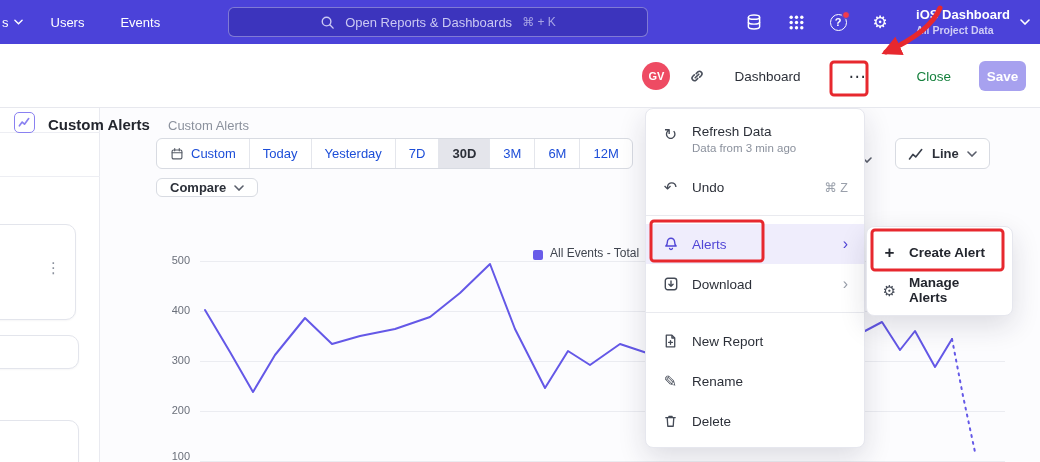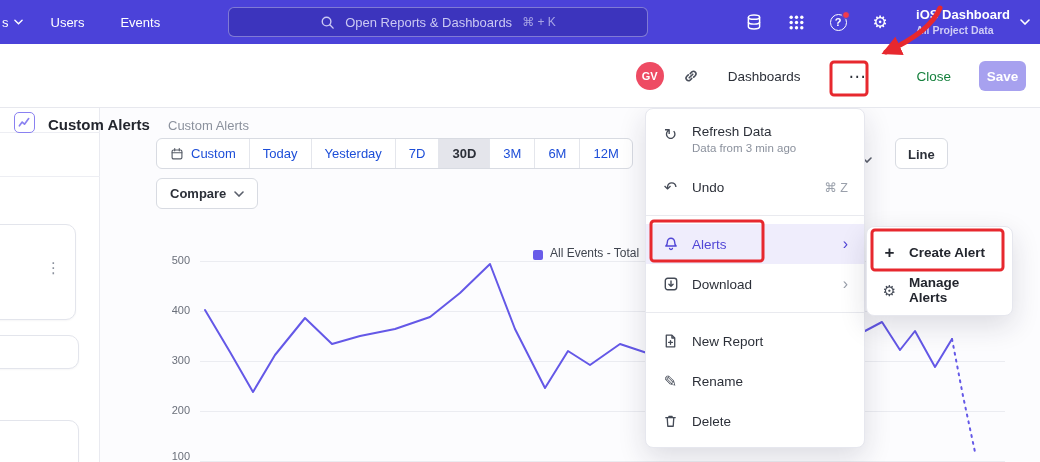--- a/index.html
+++ b/index.html
@@ -52,22 +52,22 @@
   .kebab { position:absolute; right:14px; top:34px; color:#8b919d; font-size:15px; cursor:pointer; }
 
   
   .seg-control { position:absolute; left:156px; top:138px; height:31px; display:flex; align-items:stretch;
     border:1px solid #d8dbe2; border-radius:6px; background:#fff; overflow:hidden; z-index:3; }
   .seg { display:flex; align-items:center; gap:7px; padding:0 13px; font-size:13px; color:#1d4ed8; border-left:1px solid #e4e6ec; cursor:pointer; white-space:nowrap; }
   .seg:first-child { border-left:none; }
   .seg.selected { background:#e4e5eb; color:#2c3039; font-weight:700; }
   .hidden-chevron { position:absolute; left:862px; top:149px; color:#5a5f6b; z-index:2; }
   .line-btn { position:absolute; left:895px; top:138px; height:31px; padding:0 12px; display:flex; align-items:center; gap:8px;
-    border:1px solid #d8dbe2; border-radius:6px; background:#fff; font-size:13px; font-weight:600; color:#2c3039; cursor:pointer; z-index:3;flex-direction:column; }
-  .compare-btn { position:absolute; left:156px; top:178px; height:31px; padding:0 13px; display:flex; align-items:center; gap:8px;
+    border:1px solid #d8dbe2; border-radius:6px; background:#fff; font-size:13px; font-weight:600; color:#2c3039; cursor:pointer; z-index:3; }
+  .compare-btn { position:absolute; left:156px; top:178px; height:19px; padding:0 13px; display:flex; align-items:center; gap:8px;
     border:1px solid #d8dbe2; border-radius:6px; background:#fff; font-size:13px; font-weight:600; color:#2c3039; cursor:pointer; z-index:3; }
 
   
   .legend { position:absolute; left:533px; top:246px; display:flex; align-items:flex-end; gap:7px; z-index:2; }
   .legend-swatch { width:10px; height:10px; background:#695ce9; border-radius:2px; }
   .legend-label { font-size:12px; color:#40454f; }
   .ytick { position:absolute; left:158px; width:32px; text-align:right; font-size:11px; color:#6a6f7a; z-index:2; }
   .gridline { position:absolute; left:200px; width:805px; height:1px; background:#ebecf1; z-index:1; }
   #chart-svg { position:absolute; left:0; top:0; width:1040px; height:462px; z-index:4; pointer-events:none; }
 
@@ -175,21 +175,21 @@
 
     <div class="head-right">
       <span class="avatar">GV</span>
       <span class="link-btn">
         <svg width="18" height="18" viewBox="0 0 16 16" fill="none" stroke="#4a505c" stroke-width="1.4" stroke-linecap="round">
           <path d="M6.4 9.6l3.2-3.2"></path>
           <path d="M5.6 7L4.1 8.5a2.2 2.2 0 0 0 3.1 3.1L8.7 10.1"></path>
           <path d="M7.3 5.9L8.8 4.4a2.2 2.2 0 0 1 3.1 3.1L10.4 9"></path>
         </svg>
       </span>
-      <span class="dup-btn">Dashboards</span>
+      <span class="dup-btn">Dashboard</span>
       <span class="more-btn">⋯</span>
       <span class="close-btn">Close</span>
       <button class="save-btn">Save</button>
     </div>
   </div>
 
   <div class="left-panel">
     <div class="lp-line" style="top:24px"></div>
     <div class="lp-line" style="top:68px"></div>
     <div class="lp-card" style="top:116px; width:90px; height:96px;">

